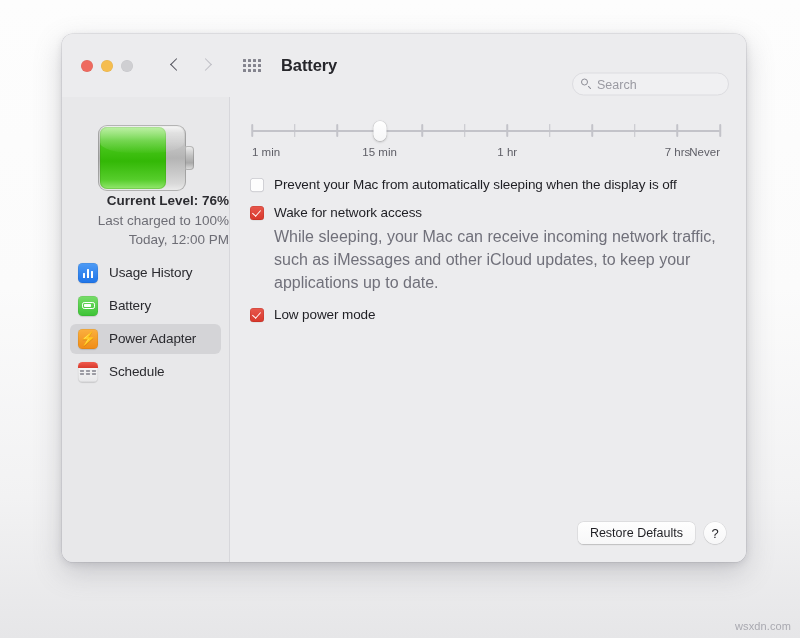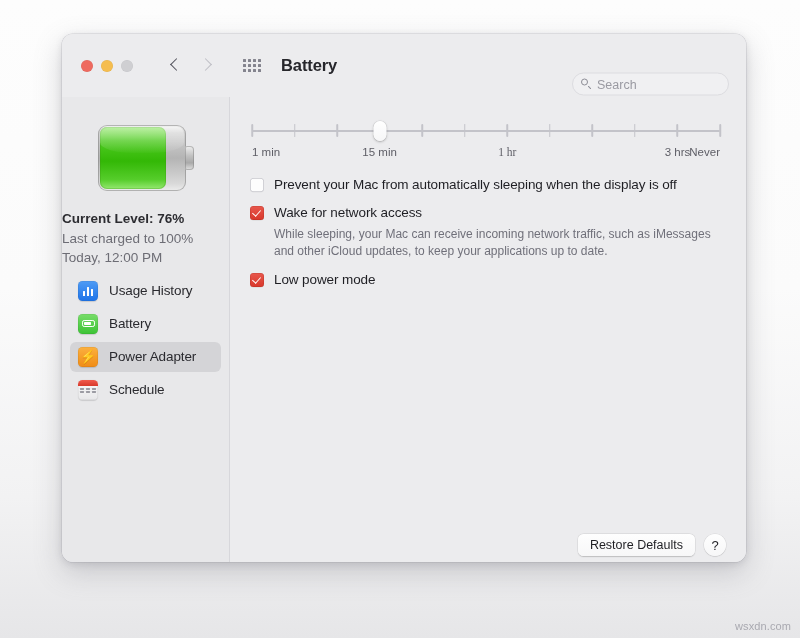--- a/index.html
+++ b/index.html
@@ -205,22 +205,21 @@
   .bat-cap {
     position: absolute;
     right: 0; top: 21px;
     width: 9px; height: 24px;
     border-radius: 2px 4px 4px 2px;
     background: linear-gradient(180deg,#efefef 0%,#c2c2c2 40%,#a9a9a9 70%,#e2e2e2 100%);
     box-shadow: inset 0 0 0 1px rgba(130,130,130,0.5);
   }
 
   .bat-status {
-    text-align: left;
-    margin-top: 18px;
+    text-align: right;
     line-height: 1.45;
   }
   .bat-level {
     font-size: 13.5px;
     font-weight: bold;
     color: #2c2c31;
   }
   .bat-sub {
     font-size: 13.5px;
     color: #6d6d75;
@@ -403,32 +402,32 @@
     border-width: 0 1.7px 1.7px 0;
     transform: rotate(42deg);
   }
   .opt-label {
     font-size: 13.5px;
     color: #1f1f24;
     letter-spacing: -0.1px;
     line-height: 1.2;
   }
   .helper {
-    font-size: 12px;
+    font-size: 16px;
     color: #70707a;
     line-height: 1.42;
     margin: 5px 0 0 24px;
     max-width: 452px;
   }
 
   
   .btn-row {
     position: absolute;
     right: 20px;
-    bottom: 6px;
+    bottom: 18px;
     display: flex;
     align-items: flex-end;
     gap: 9px;
   }
   .btn {
     height: 22px;
     padding: 0 12px;
     border-radius: 5.5px;
     background: linear-gradient(180deg,#fefefe,#f7f7f8);
     box-shadow: 0 0.5px 1.2px rgba(0,0,0,0.17), 0 0 0 0.5px rgba(0,0,0,0.07);
@@ -574,22 +573,22 @@
             <i style="left: 63.6364%;"></i>
             <i style="left: 72.7273%;"></i>
             <i style="left: 81.8182%;"></i>
             <i style="left: 90.9091%;"></i>
             <i style="left: 100%;"></i>
           </div>
         <div class="thumb" id="slider-thumb" style="left: 27.2727%;"></div>
         <div class="tick-labels" id="slider-tick-labels">
             <span style="left: 0%;">1 min</span>
             <span style="left: 27.2727%; transform: translateX(-50%);">15 min</span>
-            <span style="left: 54.5455%; transform: translateX(-50%); font-family: Liberation Serif, serif;">1 hr</span>
-            <span style="left: 90.9091%; transform: translateX(-50%);">3 hrs</span>
+            <span style="left: 54.5455%; transform: translateX(-50%);">1 hr</span>
+            <span style="left: 90.9091%; transform: translateX(-50%);">7 hrs</span>
             <span style="right: 0%;">Never</span>
           </div>
       </div>
 
       <div class="opt-row">
         <span class="cbox off"></span>
         <span class="opt-label">Prevent your Mac from automatically sleeping when the display is off</span>
       </div>
 
       <div class="opt-row">

